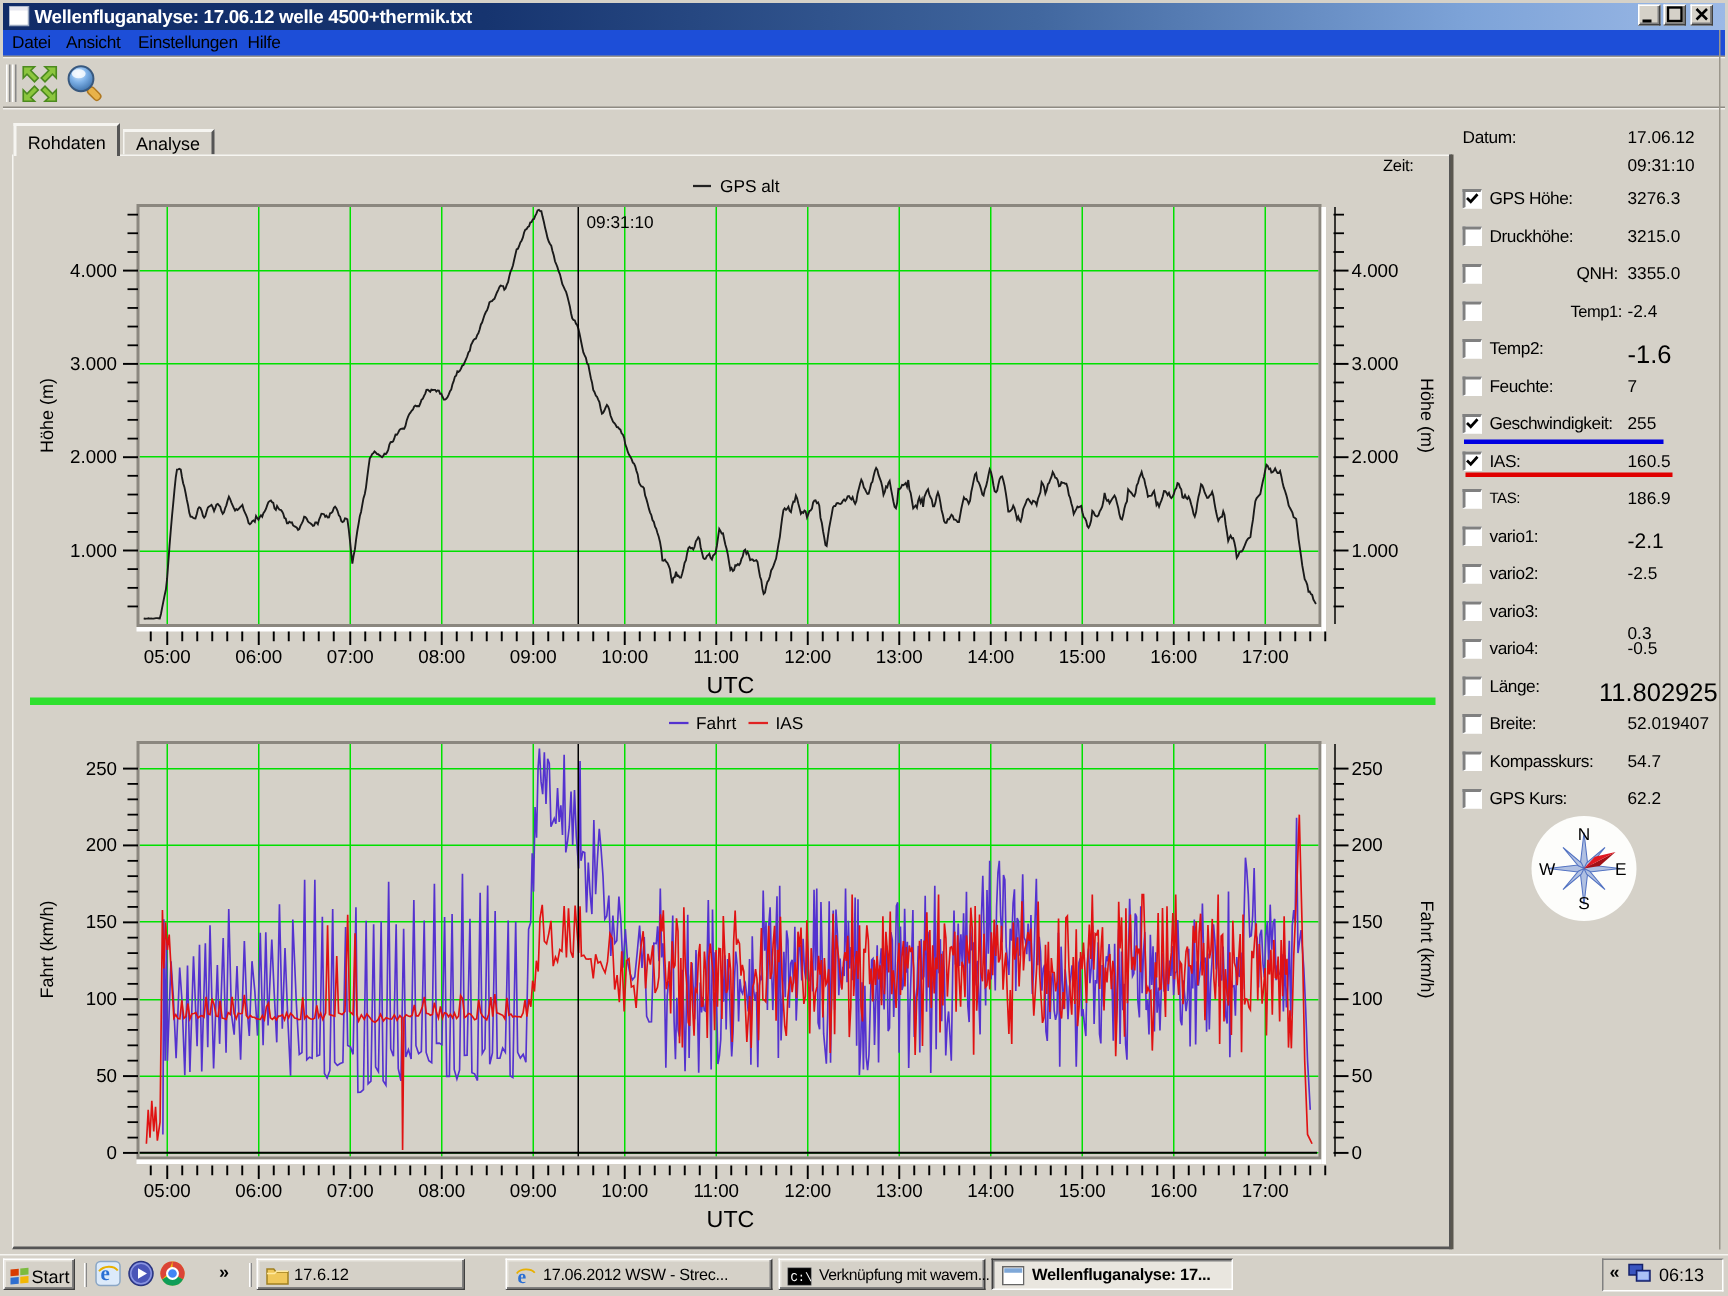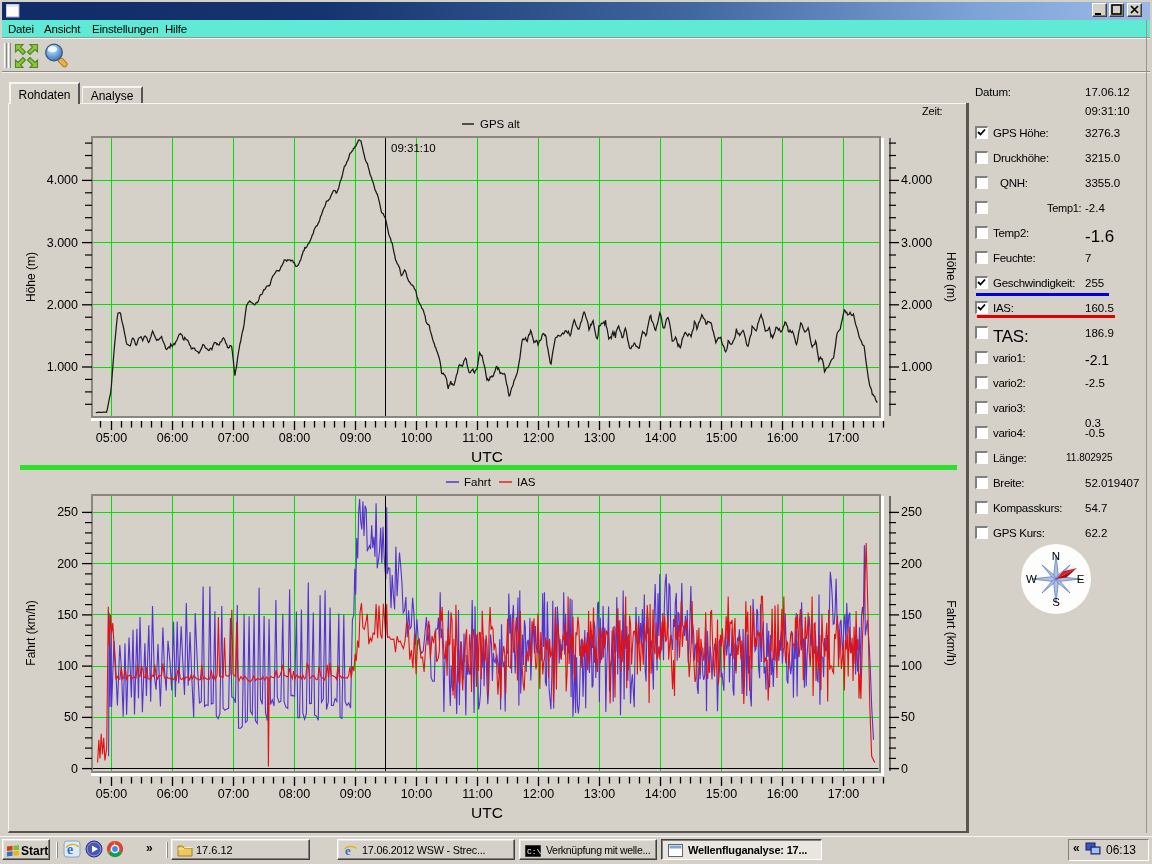--- a/index.html
+++ b/index.html
@@ -5,21 +5,21 @@
 html,body { width:1152px; height:864px; overflow:hidden; background:#d5d1c8;
   font-family:"Liberation Sans", sans-serif; }
 .abs { position:absolute; }
 #titlebar { left:2px; top:2px; width:1148px; height:18px;
   background:linear-gradient(to right,#112c68 0%,#16346f 28%,#41679f 60%,#7da3d8 85%,#9cb9e6 100%); }
 #titletxt { position:absolute; left:21px; top:2px; color:#fff; font-size:12.5px; font-weight:bold; letter-spacing:-0.2px;}
 .winbtn { position:absolute; top:3px; width:15px; height:14px; background:#d5d1c8;
   border-top:1px solid #fff; border-left:1px solid #fff;
   border-right:1px solid #404040; border-bottom:1px solid #404040;
   box-shadow:inset -1px -1px 0 #808080; font-size:10px; text-align:center; color:#000;}
-#menubar { left:2px; top:20px; width:1148px; height:18px; background:#5eead4; }
+#menubar { left:2px; top:20px; width:1148px; height:18px; background:#1d4ed8; }
 .menuitem { position:absolute; top:3px; font-size:11.5px; letter-spacing:-0.2px; color:#000; }
 #toolbar { left:2px; top:39px; width:1148px; height:32px; background:#d5d1c8; }
 .tab { position:absolute; background:#d5d1c8; font-size:12px; text-align:center; }
 .cb { position:absolute; left:5px; width:13px; height:13px; background:#fff;
   border-top:2px solid #808080; border-left:2px solid #808080;
   border-right:1px solid #fff; border-bottom:1px solid #fff; }
 .cb svg { position:absolute; left:0px; top:0px; }
 .raised { background:#d5d1c8; border-top:1px solid #fff; border-left:1px solid #fff;
   border-right:1px solid #404040; border-bottom:1px solid #404040;
   box-shadow:inset -1px -1px 0 #808080, inset 1px 1px 0 #e8e5de; }
@@ -28,20 +28,21 @@
 .tbtn { position:absolute; top:2px; height:21px; font-size:11px; }
 .tbtn .txt { position:absolute; left:24px; top:4px; white-space:nowrap; overflow:hidden; }
 
 </style></head><body>
 <div id="titlebar" class="abs">
 <svg class="abs" style="left:4px;top:2px" width="14" height="14" viewBox="0 0 14 14">
       <rect x="0" y="0" width="13" height="13" fill="#fff"></rect>
       <rect x="0" y="0" width="13" height="3" fill="#e8e8f0"></rect>
       <rect x="0" y="0" width="13" height="13" fill="none" stroke="#9aa8c0" stroke-width="1"></rect>
     </svg>
+<span id="titletxt">Wellenfluganalyse: 17.06.12 welle 4500+thermik.txt</span>
 </div>
 <div class="winbtn" style="left:1092px"><svg width="13" height="12">
       <rect x="2" y="9" width="6" height="2" fill="#000"></rect>
     </svg></div>
 <div class="winbtn" style="left:1109px"><svg width="13" height="12">
       <rect x="2" y="1" width="9" height="9" fill="none" stroke="#000" stroke-width="1.6"></rect>
     </svg></div>
 <div class="winbtn" style="left:1127px"><svg width="13" height="12">
       <path d="M3 2 L10 9 M10 2 L3 9" stroke="#000" stroke-width="1.7"></path>
     </svg></div>
@@ -459,21 +460,21 @@
     <svg width="9" height="9" viewBox="0 0 9 9">
       <path d="M1 4 L3.5 6.5 L8 1.5" stroke="#000" stroke-width="1.8" fill="none"></path>
     </svg>
   </div>
 <div class="abs" style="left:993px;top:127px;font-size:11.5px;letter-spacing:-0.3px">GPS Höhe:</div>
 <div class="abs" style="left:1085px;top:127px;font-size:11.5px">3276.3</div>
 <div class="cb abs" style="left:975px;top:151px"></div>
 <div class="abs" style="left:993px;top:152px;font-size:11.5px;letter-spacing:-0.3px">Druckhöhe:</div>
 <div class="abs" style="left:1085px;top:152px;font-size:11.5px">3215.0</div>
 <div class="cb abs" style="left:975px;top:176px"></div>
-<div class="abs" style="left:1000px;top:177px;font-size:11.5px;letter-spacing:-0.3px">QNH:</div>
+<div class="abs" style="left:1051px;top:177px;font-size:11.5px;letter-spacing:-0.3px">QNH:</div>
 <div class="abs" style="left:1085px;top:177px;font-size:11.5px">3355.0</div>
 <div class="cb abs" style="left:975px;top:201px"></div>
 <div class="abs" style="left:1047px;top:202px;font-size:11px;letter-spacing:-0.3px">Temp1:</div>
 <div class="abs" style="left:1085px;top:202px;font-size:11.5px">-2.4</div>
 <div class="cb abs" style="left:975px;top:226px"></div>
 <div class="abs" style="left:993px;top:227px;font-size:11.5px;letter-spacing:-0.3px">Temp2:</div>
 <div class="abs" style="left:1085px;top:227px;font-size:17px">-1.6</div>
 <div class="cb abs" style="left:975px;top:251px"></div>
 <div class="abs" style="left:993px;top:252px;font-size:11.5px;letter-spacing:-0.3px">Feuchte:</div>
 <div class="abs" style="left:1085px;top:252px;font-size:11.5px">7</div>
@@ -485,37 +486,37 @@
 <div class="abs" style="left:993px;top:277px;font-size:11.5px;letter-spacing:-0.3px">Geschwindigkeit:</div>
 <div class="abs" style="left:1085px;top:277px;font-size:11.5px">255</div>
 <div class="cb abs" style="left:975px;top:301px">
     <svg width="9" height="9" viewBox="0 0 9 9">
       <path d="M1 4 L3.5 6.5 L8 1.5" stroke="#000" stroke-width="1.8" fill="none"></path>
     </svg>
   </div>
 <div class="abs" style="left:993px;top:302px;font-size:11.5px;letter-spacing:-0.3px">IAS:</div>
 <div class="abs" style="left:1085px;top:302px;font-size:11.5px">160.5</div>
 <div class="cb abs" style="left:975px;top:326px"></div>
-<div class="abs" style="left:993px;top:327px;font-size:17px;letter-spacing:-0.3px">TAS:</div>
+<div class="abs" style="left:993px;top:327px;font-size:10px;letter-spacing:-0.3px">TAS:</div>
 <div class="abs" style="left:1085px;top:327px;font-size:11.5px">186.9</div>
 <div class="cb abs" style="left:975px;top:351px"></div>
 <div class="abs" style="left:993px;top:352px;font-size:11.5px;letter-spacing:-0.3px">vario1:</div>
 <div class="abs" style="left:1085px;top:352px;font-size:14px">-2.1</div>
 <div class="cb abs" style="left:975px;top:376px"></div>
 <div class="abs" style="left:993px;top:377px;font-size:11.5px;letter-spacing:-0.3px">vario2:</div>
 <div class="abs" style="left:1085px;top:377px;font-size:11.5px">-2.5</div>
 <div class="cb abs" style="left:975px;top:401px"></div>
 <div class="abs" style="left:993px;top:402px;font-size:11.5px;letter-spacing:-0.3px">vario3:</div>
 <div class="abs" style="left:1085px;top:417px;font-size:11.5px">0.3</div>
 <div class="cb abs" style="left:975px;top:426px"></div>
 <div class="abs" style="left:993px;top:427px;font-size:11.5px;letter-spacing:-0.3px">vario4:</div>
 <div class="abs" style="left:1085px;top:427px;font-size:11.5px">-0.5</div>
 <div class="cb abs" style="left:975px;top:451px"></div>
 <div class="abs" style="left:993px;top:452px;font-size:11.5px;letter-spacing:-0.3px">Länge:</div>
-<div class="abs" style="left:1066px;top:452px;font-size:10px">11.802925</div>
+<div class="abs" style="left:1066px;top:452px;font-size:17px">11.802925</div>
 <div class="cb abs" style="left:975px;top:476px"></div>
 <div class="abs" style="left:993px;top:477px;font-size:11.5px;letter-spacing:-0.3px">Breite:</div>
 <div class="abs" style="left:1085px;top:477px;font-size:11.5px">52.019407</div>
 <div class="cb abs" style="left:975px;top:501px"></div>
 <div class="abs" style="left:993px;top:502px;font-size:11.5px;letter-spacing:-0.3px">Kompasskurs:</div>
 <div class="abs" style="left:1085px;top:502px;font-size:11.5px">54.7</div>
 <div class="cb abs" style="left:975px;top:526px"></div>
 <div class="abs" style="left:993px;top:527px;font-size:11.5px;letter-spacing:-0.3px">GPS Kurs:</div>
 <div class="abs" style="left:1085px;top:527px;font-size:11.5px">62.2</div>
 <div class="abs" style="left:976px;top:293px;width:133px;height:3px;background:#0000e0"></div>
@@ -547,21 +548,21 @@
 <div id="taskbar" class="abs">
 <div class="tbtn raised" style="left:2px;top:2px;width:48px;height:21px">
 <svg class="abs" style="left:3px;top:4px" width="14" height="14" viewBox="0 0 14 14">
 <g transform="skewY(-6)">
 <rect x="1" y="2.5" width="5.5" height="4.5" fill="#d83b01"></rect>
 <rect x="7.5" y="2.5" width="5.5" height="4.5" fill="#7cbb3f"></rect>
 <rect x="1" y="8" width="5.5" height="4.5" fill="#2f6fd0"></rect>
 <rect x="7.5" y="8" width="5.5" height="4.5" fill="#f2b705"></rect>
 </g>
       </svg>
-<span style="position:absolute;left:18px;top:4px;font-weight:bold;font-size:12px">Start</span>
+<span style="position:absolute;left:18px;top:4px;font-weight:normal;font-size:12px">Start</span>
     </div>
 <div class="abs" style="left:56px;top:5px;width:2px;height:16px;border-left:1px solid #fff;border-right:1px solid #888"></div>
 <svg class="abs" style="left:63px;top:3px" width="18" height="18" viewBox="0 0 18 18">
 <rect x="1" y="1" width="16" height="16" rx="3" fill="#dceafa" stroke="#8aa6c5" stroke-width="1"></rect>
 <text x="4" y="13.5" font-size="14" font-weight="bold" fill="#2a6fd4" font-family="Liberation Serif">e</text>
 <path d="M3 7.5 C6 3.5 13 3.5 15.5 7" stroke="#e8b000" stroke-width="1.3" fill="none"></path>
 </svg>
 <svg class="abs" style="left:85px;top:3px" width="18" height="18" viewBox="0 0 18 18">
 <circle cx="9" cy="9" r="8" fill="#4a55b8" stroke="#2a3580" stroke-width="1"></circle>
 <circle cx="9" cy="9" r="6.8" fill="none" stroke="#8a95e0" stroke-width="1"></circle>
@@ -588,21 +589,21 @@
         <text x="2" y="12" font-size="13" font-weight="bold" fill="#2a6fd4" font-family="Liberation Serif">e</text>
         <path d="M1.5 6 C4 2.5 11 2.5 13.5 5.5" stroke="#e8b000" stroke-width="1.2" fill="none"></path>
       </svg>
       <span class="txt" style="font-size:10.8px;letter-spacing:-0.2px">17.06.2012 WSW - Strec...</span>
     </div>
 <div class="tbtn raised" style="left:519px;width:138px">
       <svg class="abs" style="left:5px;top:5px" width="16" height="12" viewBox="0 0 16 12">
         <rect x="0" y="0" width="16" height="12" fill="#000" stroke="#888" stroke-width="0.8"></rect>
         <text x="2" y="9" font-size="8" fill="#fff" font-family="Liberation Mono">C:\</text>
       </svg>
-      <span class="txt" style="left:26px;font-size:10.5px;letter-spacing:-0.3px">Verknüpfung mit welle...</span>
+      <span class="txt" style="left:26px;font-size:10.5px;letter-spacing:-0.3px">Verknüpfung mit wavem...</span>
     </div>
 <div class="tbtn" style="left:661px;width:161px;background:#e9e6df;
  border-top:1px solid #404040;border-left:1px solid #404040;
  border-right:1px solid #fff;border-bottom:1px solid #fff;
  box-shadow:inset 1px 1px 0 #808080;">
       <svg class="abs" style="left:6px;top:4px" width="15" height="13" viewBox="0 0 15 13">
         <rect x="0.5" y="0.5" width="14" height="12" fill="#fff" stroke="#666" stroke-width="1"></rect>
         <rect x="1.5" y="1.5" width="12" height="3" fill="#7fa8d8"></rect>
       </svg>
  <span class="txt" style="left:26px;font-weight:bold;font-size:11px;letter-spacing:-0.2px">Wellenfluganalyse: 17...</span>

